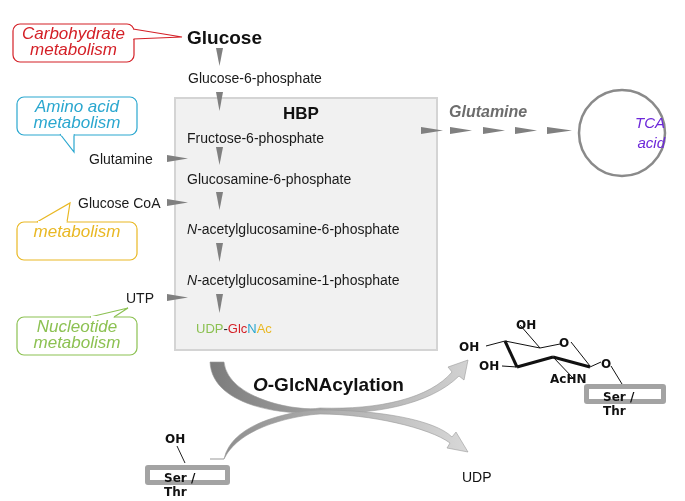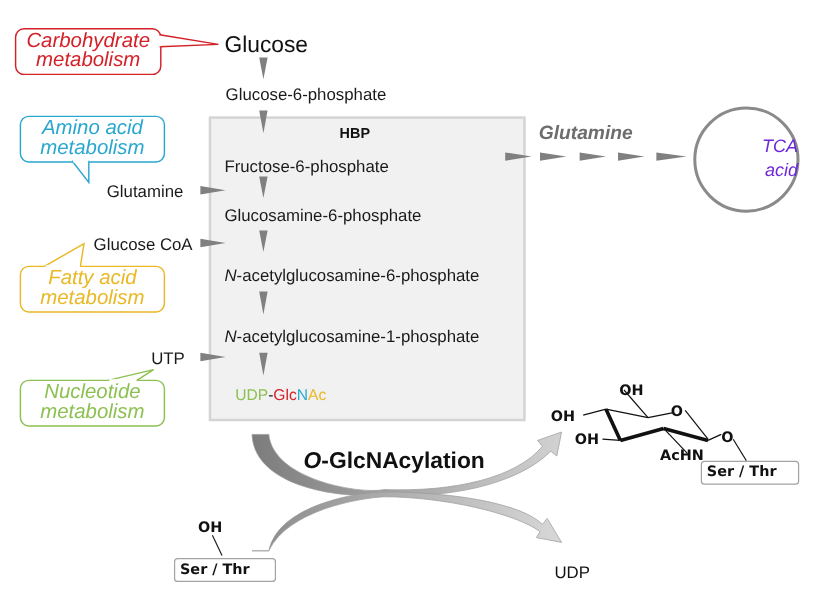--- a/index.html
+++ b/index.html
@@ -4,30 +4,30 @@
   <style>
     html, body { margin: 0; padding: 0; background: #ffffff; }
     body { width: 685px; height: 501px; position: relative; overflow: hidden;
            font-family: "Liberation Sans", sans-serif; color: #111; }
     .abs { position: absolute; white-space: nowrap; }
     svg.bg { position: absolute; left: 0; top: 0; }
     .hbp-box { position: absolute; left: 174px; top: 97px; width: 264px; height: 254px;
                background: #f1f1f1; border: 2px solid #d4d4d4; box-sizing: border-box; }
     .callout-text { font-style: italic; font-size: 17px; line-height: 16px; text-align: center; }
     .met { font-size: 14px; color: #1a1a1a; }
-    .glucose { font-weight: normal; font-size: 19px; }
-    .hbp-title { font-weight: bold; font-size: 12px; }
+    .glucose { font-weight: bold; font-size: 19px; }
+    .hbp-title { font-weight: bold; font-size: 17px; }
     .udp-glcnac { font-weight: normal; font-size: 13px; letter-spacing: 0px; }
     .glycolysis { font-weight: bold; font-style: italic; font-size: 16px; color: #6d6d6d; }
     .tca { font-style: italic; font-size: 15px; color: #6d28d9; line-height: 20px; text-align: right; }
     .oglc { font-weight: bold; font-size: 19px; }
     .chem { font-family: "DejaVu Sans", sans-serif; font-weight: bold; font-size: 12px; }
-    .serthr { position: absolute; border: 1px solid #a3a3a3; border-radius: 3px; background: #fff;
+    .serthr { position: absolute; border: 5px solid #a3a3a3; border-radius: 3px; background: #fff;
               font-family: "DejaVu Sans", sans-serif; font-weight: bold; font-size: 12px;
-              padding: 1px 4px; box-sizing: border-box; }
+              padding: 1px 14px; box-sizing: border-box; }
     .udp-text { font-size: 14px; }
   </style>
 </head>
 <body>
 
 <div class="hbp-box"></div>
 
 <svg class="bg" width="685" height="501" viewBox="0 0 685 501">
   <defs>
     <linearGradient id="arcGradA" x1="0" y1="0" x2="1" y2="0">
@@ -120,21 +120,20 @@
 
 <div class="abs callout-text" style="left:13px; top:26px; width:121px; color:#d42027;">
   <div>Carbohydrate</div>
   <div>metabolism</div>
 </div>
 <div class="abs callout-text" style="left:17px; top:99px; width:120px; color:#2aa7cf;">
   <div>Amino acid</div>
   <div>metabolism</div>
 </div>
 <div class="abs callout-text" style="left:17px; top:224px; width:120px; color:#e9b824;">
-  <div>Fatty acid</div>
   <div>metabolism</div>
 </div>
 <div class="abs callout-text" style="left:17px; top:319px; width:120px; color:#8cc152;">
   <div>Nucleotide</div>
   <div>metabolism</div>
 </div>
 
 <div class="abs glucose" style="left:187px; top:27px;">Glucose</div>
 <div class="abs met" style="left:188px; top:70px;">Glucose-6-phosphate</div>
 <div class="abs hbp-title" style="left:283px; top:104px;">HBP</div>

